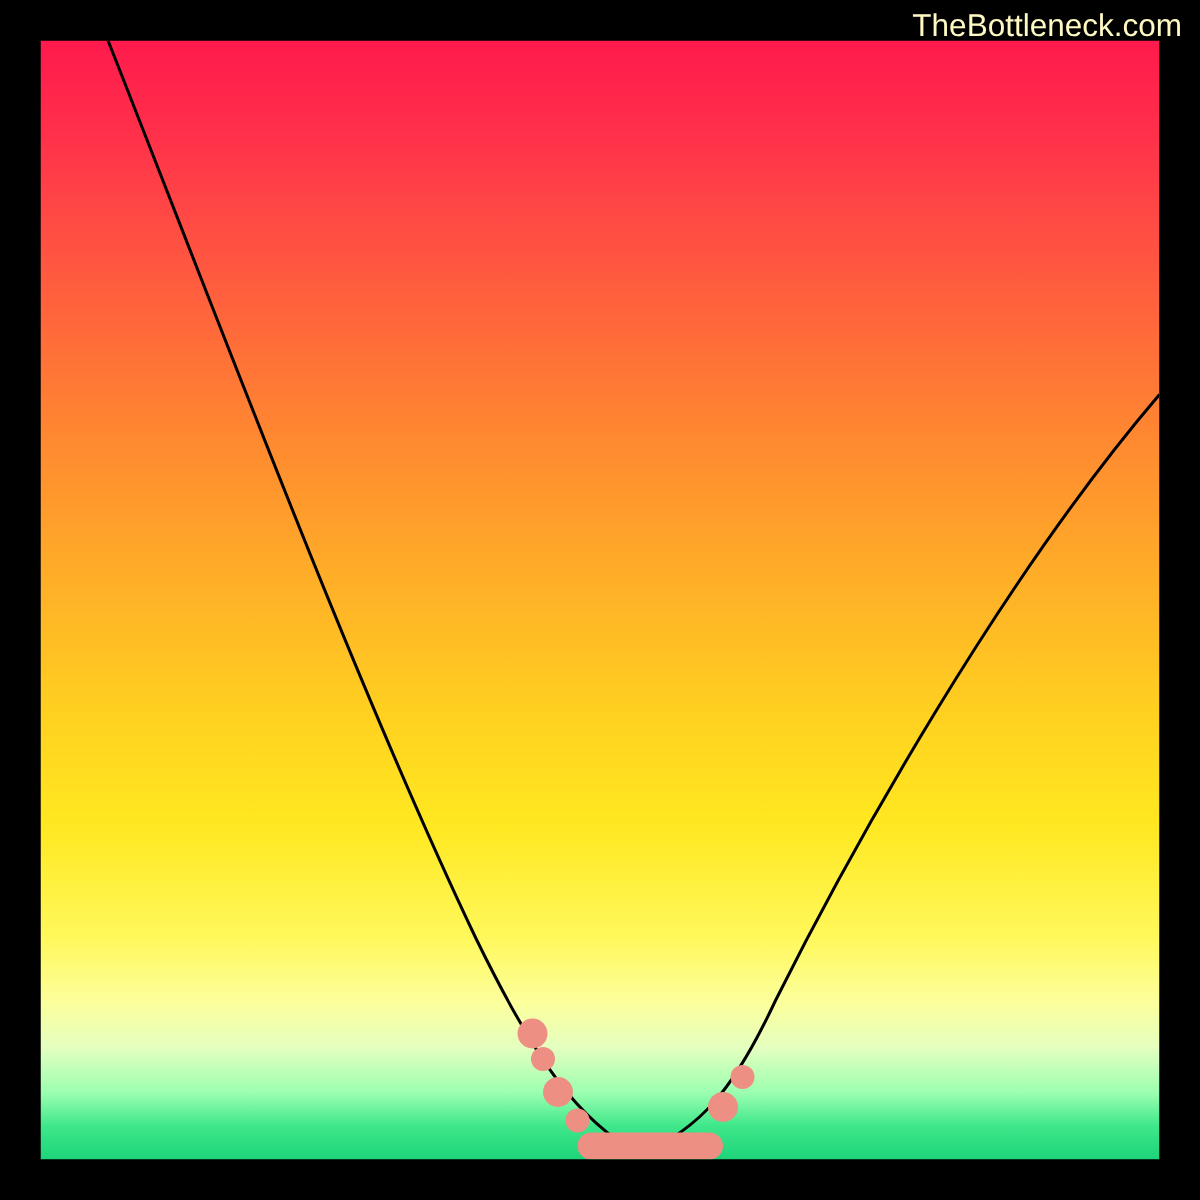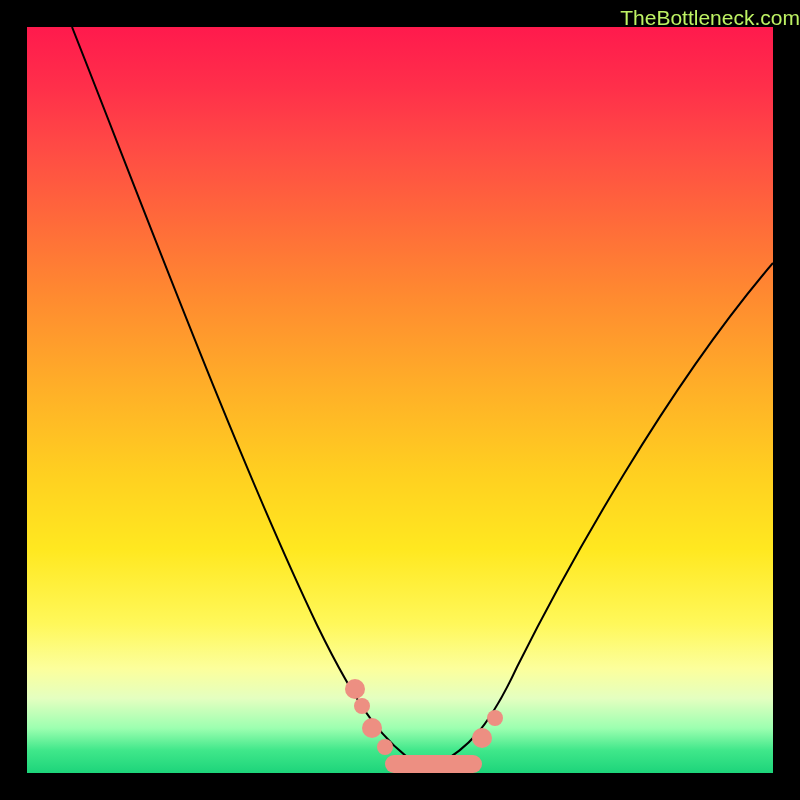--- a/index.html
+++ b/index.html
@@ -36,22 +36,22 @@
       #fcff9c 86%,
       #e4ffc0 90%,
       #9cffb0 94%,
       #3fe78a 97%,
       #1dd47a 100%
     );
   }
   .watermark {
     position: absolute;
     top: 6px;
-    right: 0;
-    color: #bef264;
+    right: 12px;
+    color: #fef9c3;
     font-size: 21px;
     font-weight: 500;
     letter-spacing: 0px;
     user-select: none;
   }
   svg.curves {
     position: absolute;
     inset: 0;
   }
 </style>

